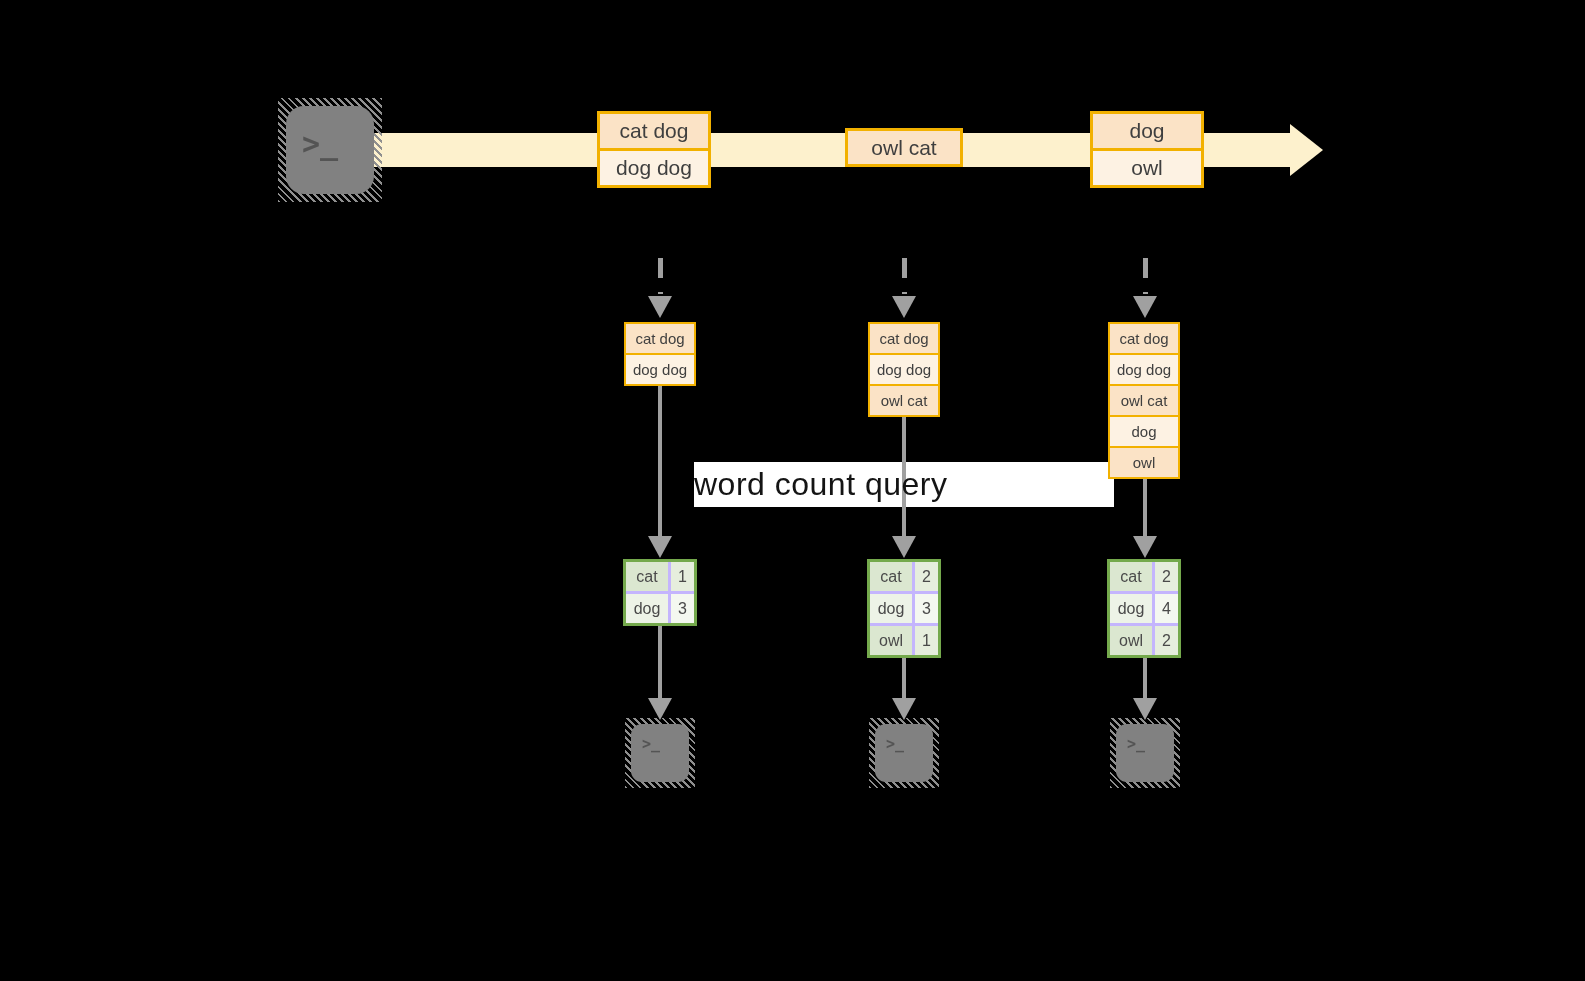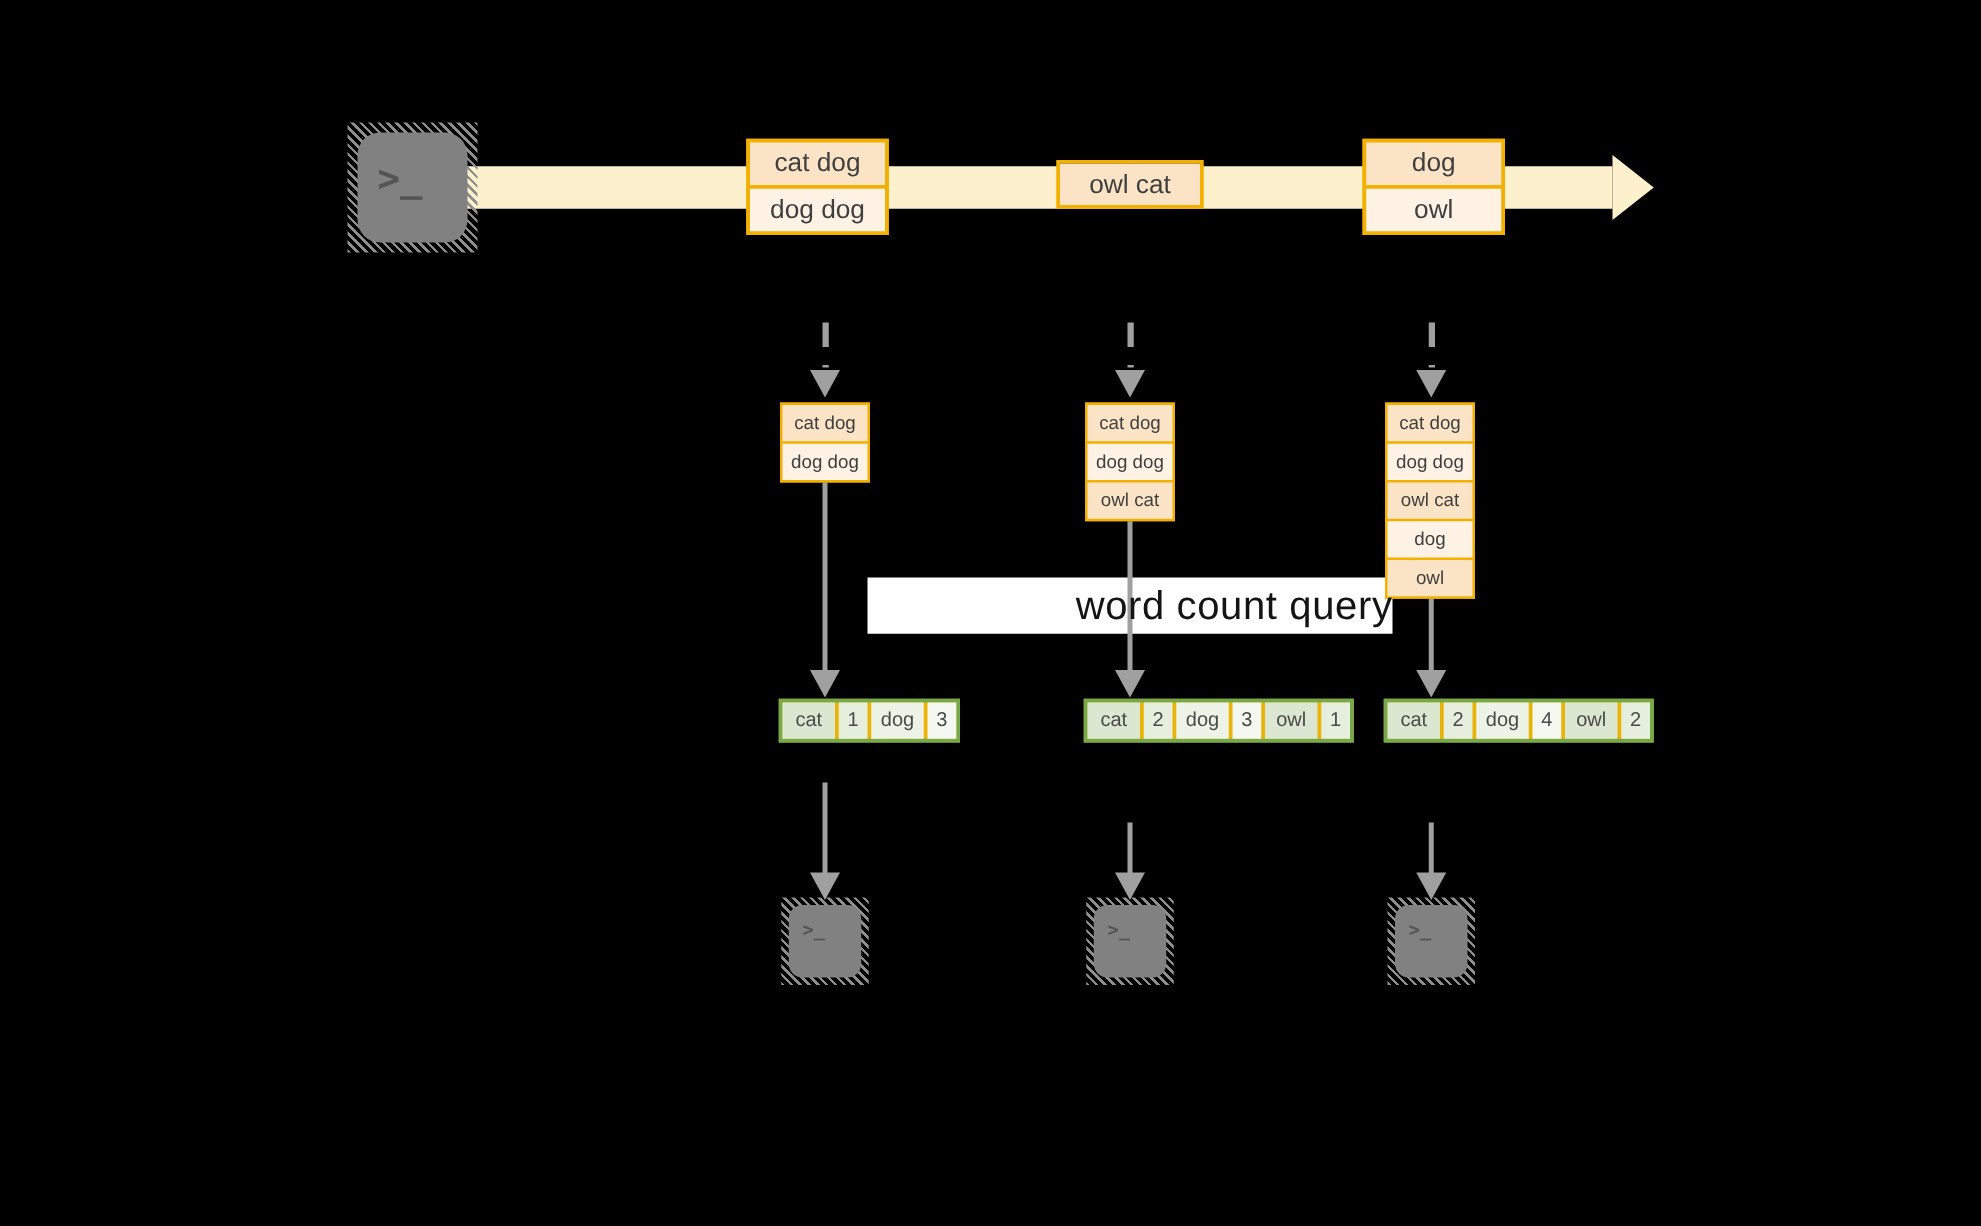--- a/index.html
+++ b/index.html
@@ -30,38 +30,38 @@
   .scell-single { height:33px; line-height:33px; }
   .peach { background:#fbe3c6; }
   .cream { background:#fdf2e3; }
 
   
   .stbox { position:absolute; width:68px; display:flex; flex-direction:column; gap:2px;
     border:2px solid #f2b100; background:#f2b100; z-index:4; }
   .stcell { height:29px; line-height:29px; text-align:center; font-size:15px; color:#3f3f3f; }
 
   
-  .gtable { position:absolute; display:flex; flex-direction:row; gap:3px;
-    border:3px solid #74a94c; background:#eab308; z-index:4; }
+  .gtable { position:absolute; display:flex; flex-direction:column; gap:3px;
+    border:3px solid #74a94c; background:#c4b5fd; z-index:4; }
   .grow { display:flex; gap:3px; }
   .gname, .gcount { height:29px; line-height:29px; text-align:center; font-size:16px; color:#4a4a4a; }
   .gname { width:42px; } .gcount { width:23px; }
   .g-dark-n { background:#dbe7d0; } .g-dark-c { background:#e6eedd; }
   .g-light-n { background:#edf3e7; } .g-light-c { background:#f4f8f0; }
 
   
   .dashline { position:absolute; width:5px; z-index:3;
     background:repeating-linear-gradient(180deg, #a0a0a0 0 20px, transparent 20px 34px); }
   .solidline { position:absolute; width:4px; background:#a0a0a0; z-index:3; }
   .ahead { position:absolute; width:0; height:0; z-index:3;
     border-left:12px solid transparent; border-right:12px solid transparent; border-top:22px solid #a0a0a0; }
 
   
   .qlabel { position:absolute; left:694px; top:462px; width:420px; height:45px; background:#ffffff;
-    display:flex; align-items:center; justify-content:flex-end; }
+    display:flex; align-items:center; justify-content:flex-start; }
   .qlabel span { position:relative; z-index:6; font-size:32px; font-weight:300;
     letter-spacing:0.5px; color:#141414; }
 </style>
 </head>
 <body>
 
 <div class="canvas">
 
   <div class="stream-band"></div>
   <div class="stream-head"></div>

